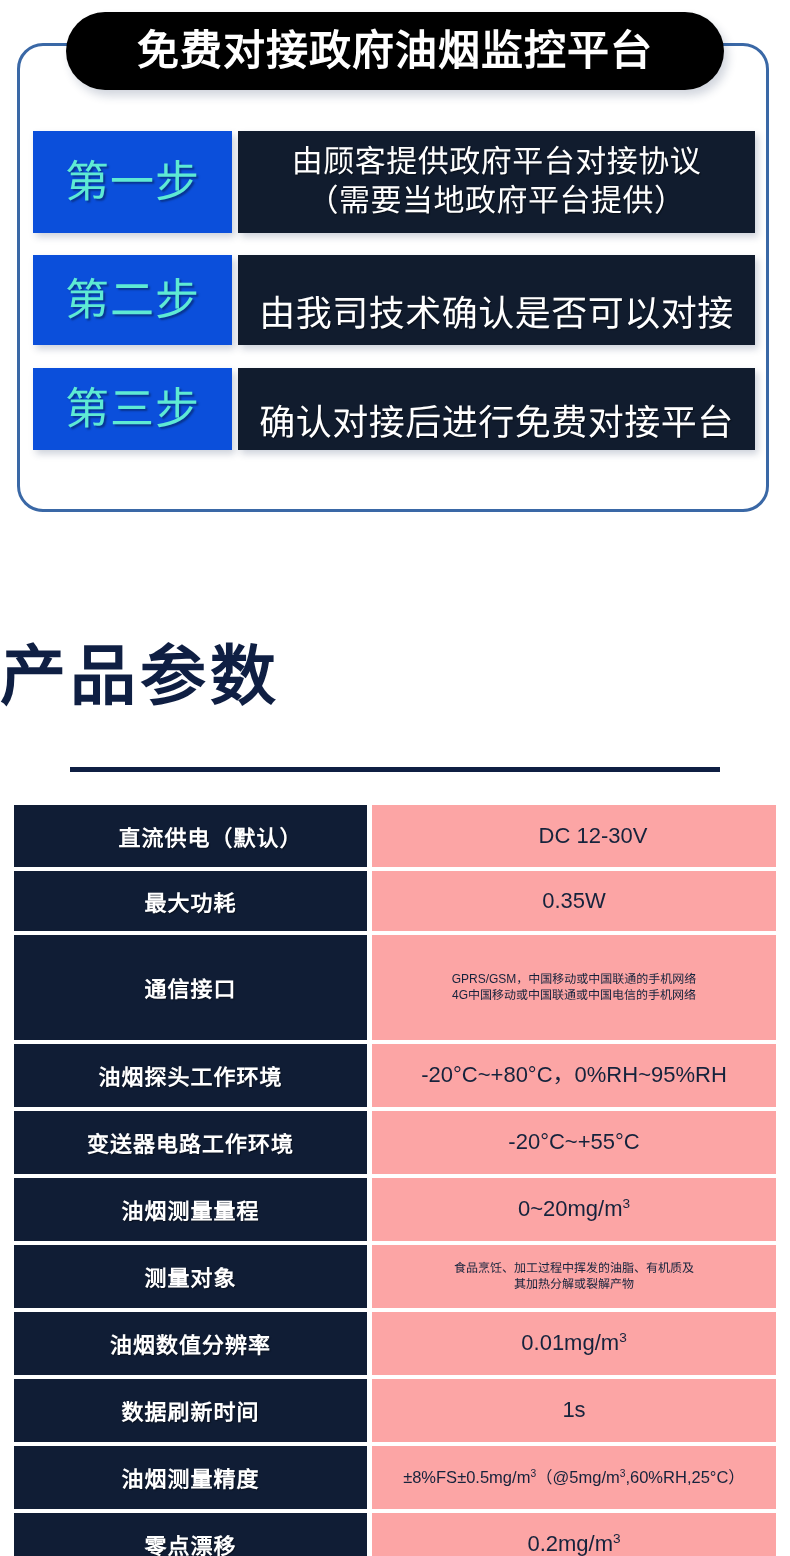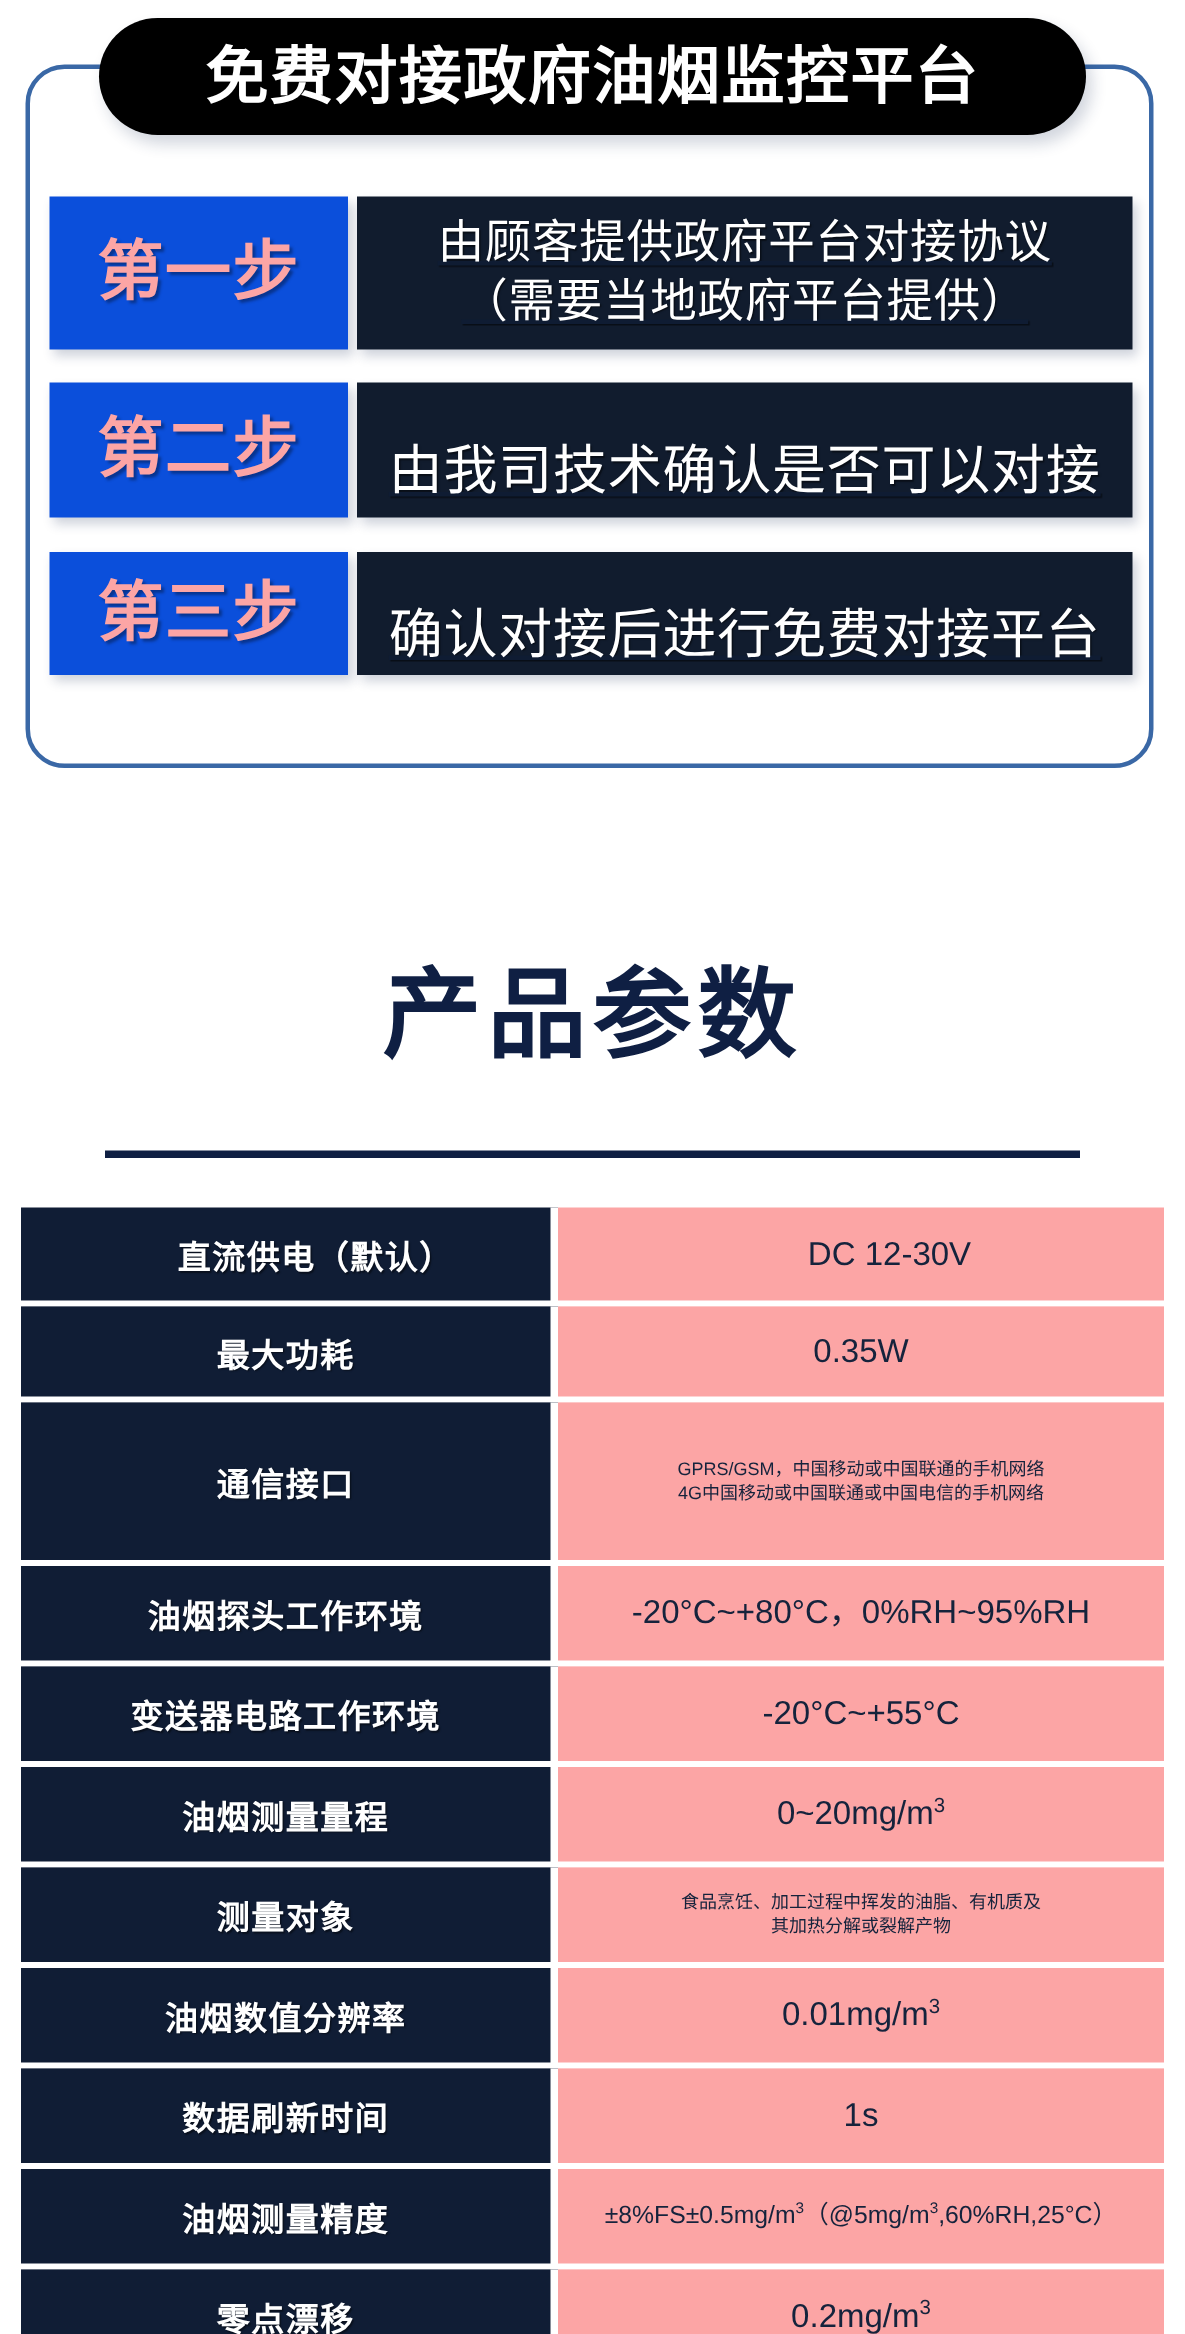--- a/index.html
+++ b/index.html
@@ -74,39 +74,38 @@
   .step-badge {
     width: 199px;
     background: #0b4fdb;
     display: flex;
     align-items: center;
     justify-content: center;
     box-shadow: 3px 4px 7px rgba(30,50,90,0.22);
     flex: 0 0 auto;
   }
   .step-badge-text {
-    color: #fca5a5;
+    color: #5eead4;
     font-size: 44px;
-    font-weight: bold;
+    font-weight: normal;
     line-height: 1;
     letter-spacing: 1px;
     text-shadow: 2px 2px 2px rgba(0,0,0,0.35);
     white-space: nowrap;
   }
   .step-body {
     width: 517px;
     margin-left: 6px;
     background: #111c2e;
     display: flex;
     flex-direction: column;
     align-items: center;
     justify-content: center;
     box-shadow: 3px 4px 7px rgba(30,50,90,0.22);
     flex: 0 0 auto;
-    text-decoration: underline;
   }
   .step-body-line {
     color: #ffffff;
     font-size: 31px;
     font-weight: normal;
     line-height: 1.25;
     letter-spacing: 0.5px;
     white-space: nowrap;
     text-shadow: 1px 1px 1px rgba(0,0,0,0.5);
   }
@@ -114,21 +113,20 @@
   .step-row-3 .step-body-line { font-size: 36px; margin-top: 27px; }
 
   
   .params-section {
     position: absolute;
     left: 0;
     top: 540px;
     width: 790px;
   }
   .params-title {
-    text-align: center;
     font-size: 66px;
     font-weight: bold;
     color: #0f1f43;
     letter-spacing: 4px;
     line-height: 1;
     padding-top: 48px;
   }
   .params-rule {
     width: 650px;
     height: 5px;

